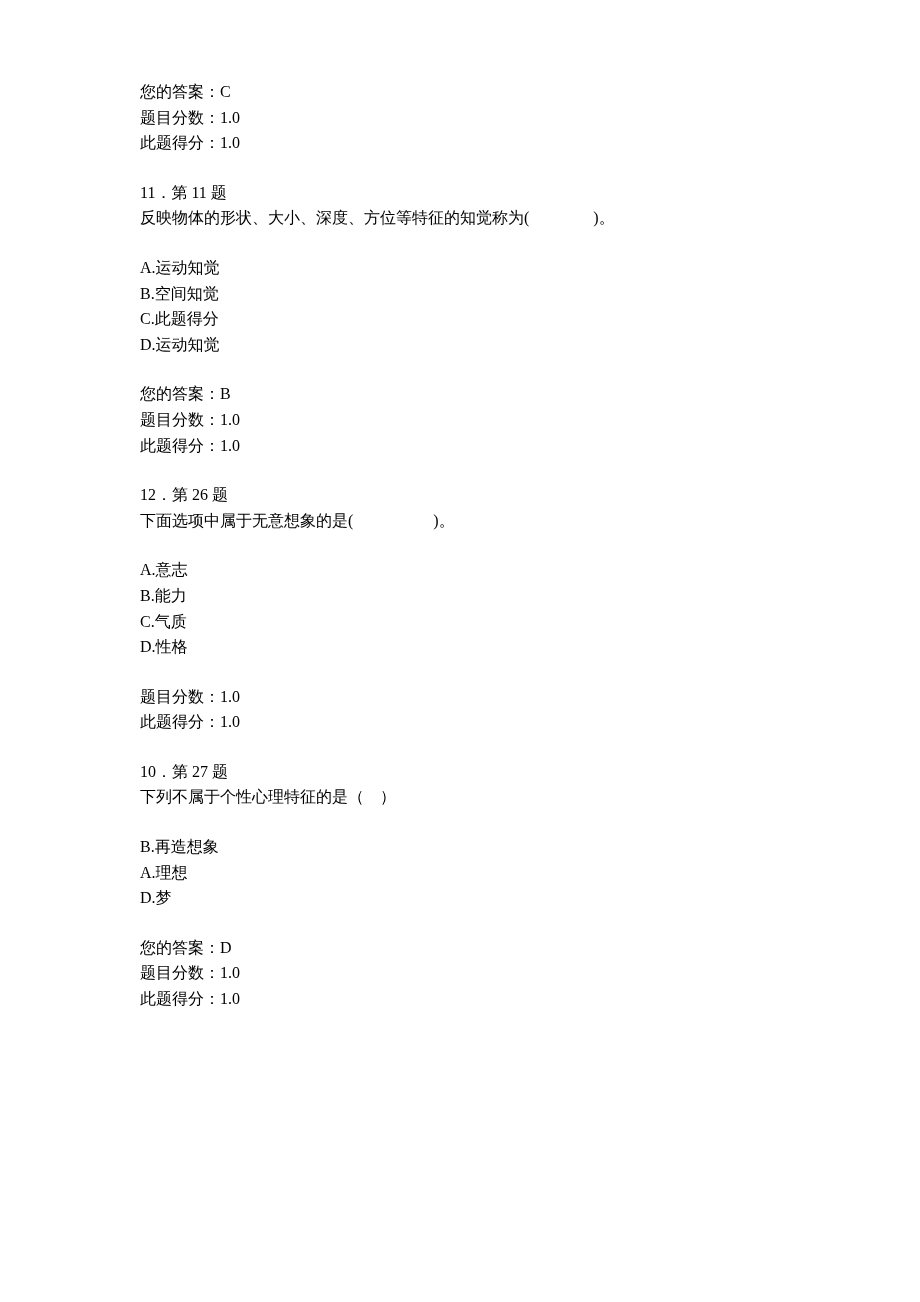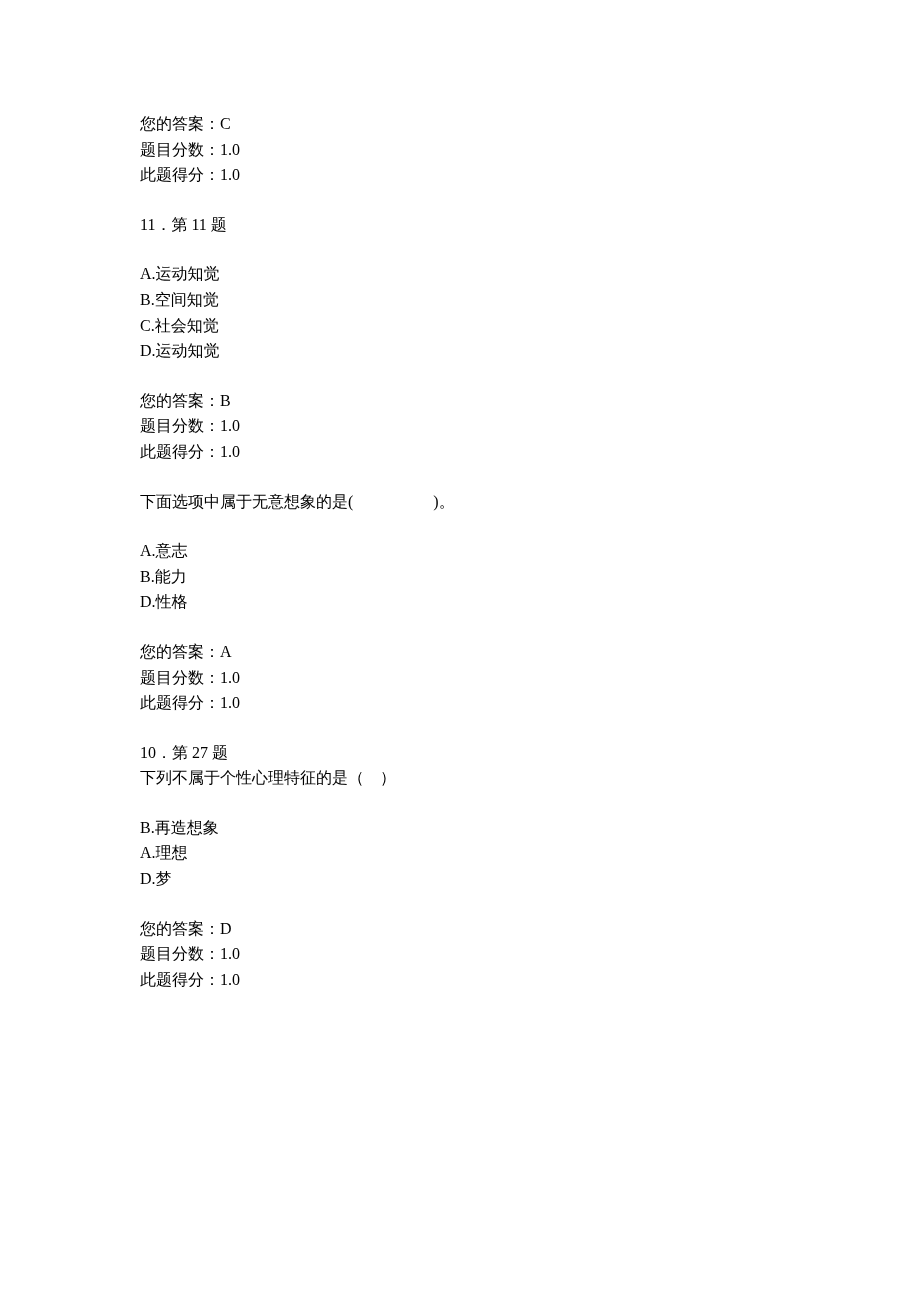--- a/index.html
+++ b/index.html
@@ -7,21 +7,21 @@
     padding: 0;
     background: #ffffff;
     font-family: "SimSun", "Times New Roman", serif;
     font-size: 16px;
     color: #000000;
     line-height: 1.6;
   }
   .page {
     width: 920px;
     min-height: 1302px;
-    padding: 111px 140px 0 140px;
+    padding: 79px 140px 0 140px;
     box-sizing: border-box;
   }
   .block {
     margin-bottom: 24px;
   }
   .line {
     white-space: pre;
   }
   .answer-block {
     margin-bottom: 24px;
@@ -36,43 +36,45 @@
 <div class="page">
 
   <div class="answer-block">
     <div class="line"><span>您的答案：</span><span>C</span></div>
     <div class="line"><span>题目分数：</span><span>1.0</span></div>
     <div class="line"><span>此题得分：</span><span>1.0</span></div>
   </div>
 
   <div class="block">
     <div class="line question-header">11．第 11 题</div>
+    <div class="line">反映物体的形状、大小、深度、方位等特征的知觉称为(                )。</div>
   </div>
   <div class="block">
     <div class="line">A.运动知觉</div>
     <div class="line">B.空间知觉</div>
-    <div class="line">C.社会知觉</div>
+    <div class="line">C.此题得分</div>
     <div class="line">D.运动知觉</div>
   </div>
   <div class="answer-block">
     <div class="line"><span>您的答案：</span><span>B</span></div>
     <div class="line"><span>题目分数：</span><span>1.0</span></div>
     <div class="line"><span>此题得分：</span><span>1.0</span></div>
   </div>
 
   <div class="block">
+    <div class="line question-header">12．第 26 题</div>
     <div class="line">下面选项中属于无意想象的是(                    )。</div>
   </div>
   <div class="block">
     <div class="line">A.意志</div>
     <div class="line">B.能力</div>
+    <div class="line">C.气质</div>
     <div class="line">D.性格</div>
   </div>
   <div class="answer-block">
-    <div class="line"><span>您的答案：</span><span>A</span></div>
     <div class="line"><span>题目分数：</span><span>1.0</span></div>
     <div class="line"><span>此题得分：</span><span>1.0</span></div>
   </div>
 
   <div class="block">
     <div class="line question-header">10．第 27 题</div>
     <div class="line">下列不属于个性心理特征的是（    ）</div>
   </div>
   <div class="block">
     <div class="line">B.再造想象</div>

